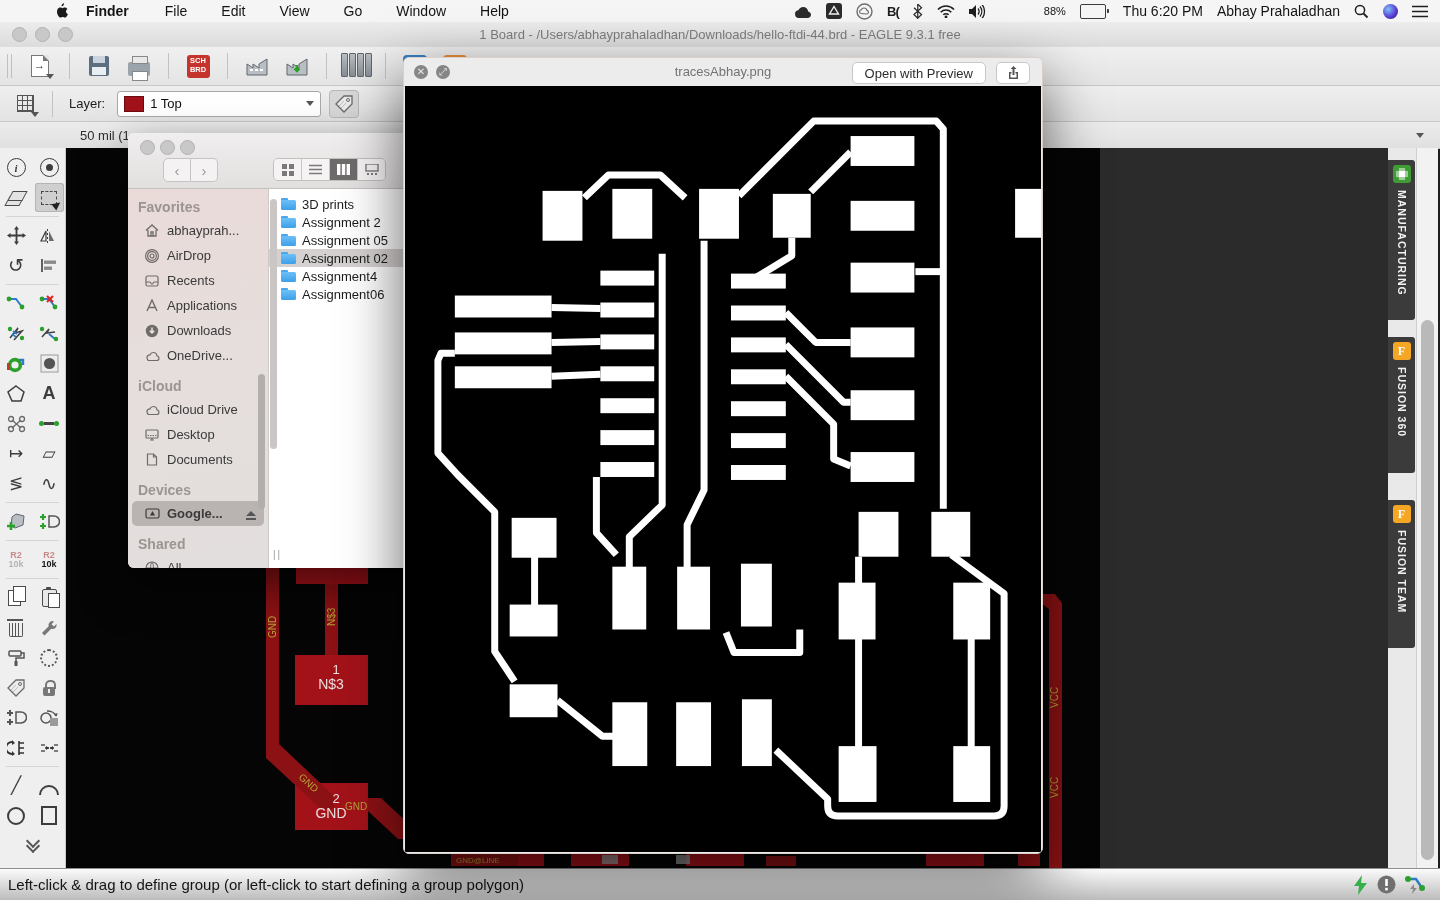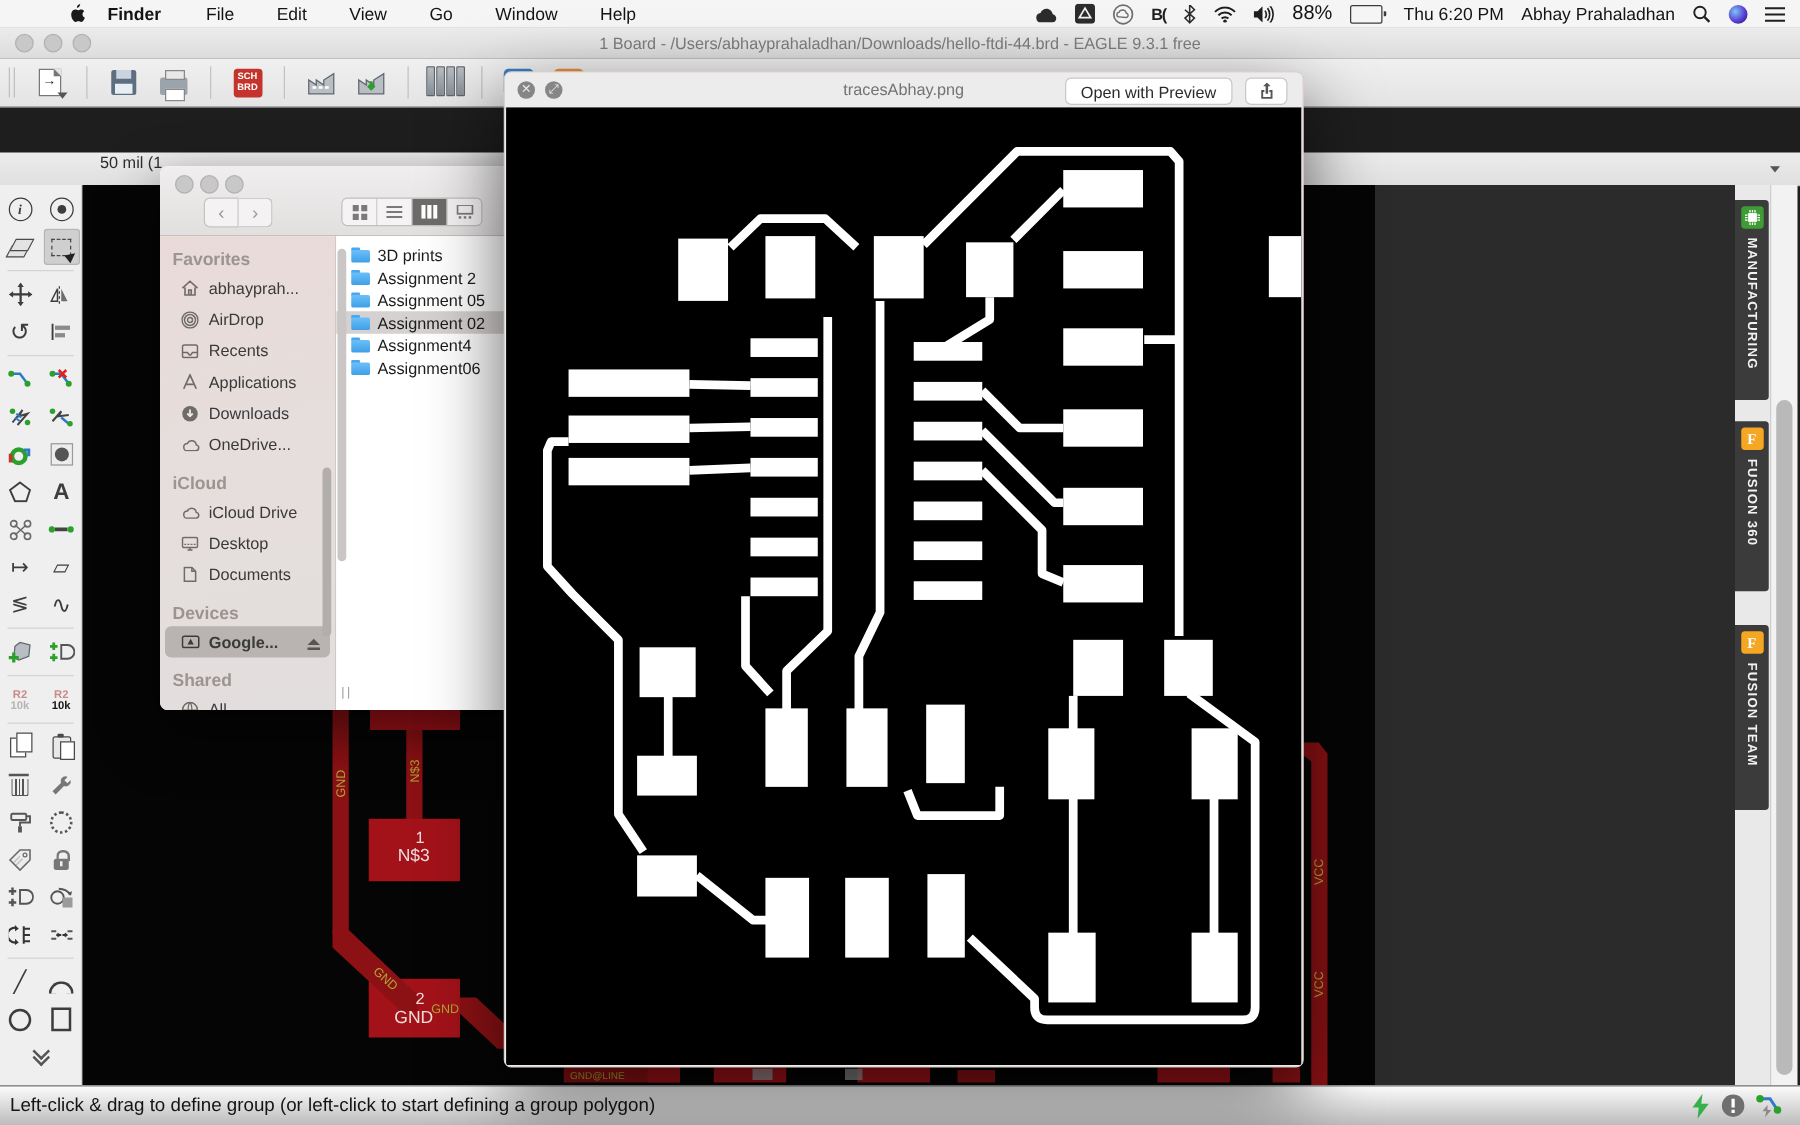--- a/index.html
+++ b/index.html
@@ -23,21 +23,21 @@
     background:linear-gradient(#ececec,#dcdcdc);border-bottom:1px solid #b6b6b6;
     display:flex;align-items:center;}
   .tl{width:13px;height:13px;border-radius:50%;background:#c9c8c8;border:1px solid #b3b2b2;margin-right:8px;}
   .eagle-title .tl:first-child{margin-left:12px;}
   .etitle{position:absolute;left:0;right:0;text-align:center;font-size:13px;color:#7c7c7c;}
   .etb1{position:absolute;left:0;top:47px;width:1440px;height:39px;background:linear-gradient(#f0f0f0,#e4e4e4);
     border-bottom:1px solid #c7c7c7;display:flex;align-items:center;gap:10px;padding-left:4px;box-sizing:border-box;}
   .etb2{position:absolute;left:0;top:86px;width:1440px;height:36px;background:linear-gradient(#efefef,#e3e3e3);
     border-bottom:1px solid #c7c7c7;display:flex;align-items:center;gap:8px;padding-left:10px;box-sizing:border-box;}
   .etb3{position:absolute;left:0;top:122px;width:1440px;height:26px;background:linear-gradient(#ececec,#e0e0e0);
-    border-bottom:1px solid #bdbdbd;display:flex;font-size:13px;color:#2e2e2e;}
+    border-bottom:1px solid #bdbdbd;display:flex;align-items:center;font-size:13px;color:#2e2e2e;}
   .vsep{width:1px;height:26px;background:#c2c2c2;margin:0 4px;}
   .grip{width:3px;height:24px;border-left:1px solid #c0c0c0;border-right:1px solid #c0c0c0;margin:0 3px;}
   .tbtn{position:relative;width:30px;height:28px;display:flex;align-items:center;justify-content:center;}
   .caret{position:absolute;right:1px;bottom:1px;width:0;height:0;border-left:4px solid transparent;
     border-right:4px solid transparent;border-top:5px solid #555;}
   .badge{width:24px;height:22px;border-radius:4px;color:#fff;font-size:8px;font-weight:bold;
     display:flex;align-items:center;justify-content:center;}
   .schbrd{width:23px;height:23px;border-radius:3px;background:#c4342c;color:#fff;font-size:7.5px;font-weight:bold;
     display:flex;flex-direction:column;align-items:center;justify-content:center;line-height:1.15;}
   .floppy{width:20px;height:20px;background:#5d6e80;border-radius:2px;position:relative;}
@@ -214,21 +214,21 @@
             <path d="M6.3 9.8C7 9.1 8 8.7 9 8.7s2 .4 2.7 1.1" fill="none" stroke="#1f1f1f" stroke-width="1.6"></path>
             <circle cx="9" cy="12" r="1.4" fill="#1f1f1f"></circle>
           </svg>
       </span>
       <span class="sticon">
         <svg width="17" height="13" viewBox="0 0 17 13">
             <path d="M0 4h3l4-4v13L3 9H0z" fill="#1f1f1f"></path>
             <path d="M9 3.5a5 5 0 0 1 0 6M11 1.5a8 8 0 0 1 0 10M13 -0.5a11 11 0 0 1 0 14" fill="none" stroke="#1f1f1f" stroke-width="1.3" transform="translate(0,0)"></path>
           </svg>
       </span>
-      <span style="font-size:16px;">88%</span>
+      <span style="font-size:11px;margin-left:44px;">88%</span>
       <span class="batt">
         <span class="bbody"><span class="bfill"></span></span>
           <span class="bcap"></span>
       </span>
       <span style="font-size:14px;">Thu 6:20 PM</span>
       <span style="font-size:14px;">Abhay Prahaladhan</span>
       <span class="sticon">
         <svg width="15" height="15" viewBox="0 0 15 15">
             <circle cx="6" cy="6" r="4.6" fill="none" stroke="#1f1f1f" stroke-width="1.5"></circle>
             <path d="M9.5 9.5 13.5 13.5" stroke="#1f1f1f" stroke-width="1.8"></path>
@@ -302,20 +302,40 @@
     <span class="tbtn">
         <span class="badge" style="background:#3a7fc2;">SCR</span>
         <span class="caret"></span>
       </span>
     <span class="tbtn">
         <span class="badge" style="background:#e8903a;">ULP</span>
         <span class="caret"></span>
       </span>
   </div>
 
+  <div class="etb2">
+    <span class="tbtn">
+        <span class="gridico"></span>
+        <span class="caret"></span>
+      </span>
+    <span class="vsep"></span>
+    <span style="font-size:13px;color:#1d1d1d;margin:0 4px;">Layer:</span>
+    <span class="layercombo">
+      <span class="swatch"></span>
+      <span>1 Top</span>
+      <span class="combocaret"></span>
+    </span>
+    <span class="tagbtn">
+      <svg width="18" height="18" viewBox="0 0 18 18">
+          <path d="M1 9 9 1h8v8l-8 8z" fill="#ececec" stroke="#6b6b6b" stroke-width="1.3"></path>
+          <circle cx="13" cy="5" r="1.5" fill="none" stroke="#6b6b6b"></circle>
+          <path d="M4 11l5-5M6 13l5-5" stroke="#bdbdbd"></path>
+        </svg>
+    </span>
+  </div>
 
   <div class="etb3">
     <span style="margin-left:80px;">50 mil (1</span>
   </div>
   <div class="combo-arrow-tr">
     <span class="combocaret"></span>
   </div>
 
   <div class="palette">
     <div class="t-row">

